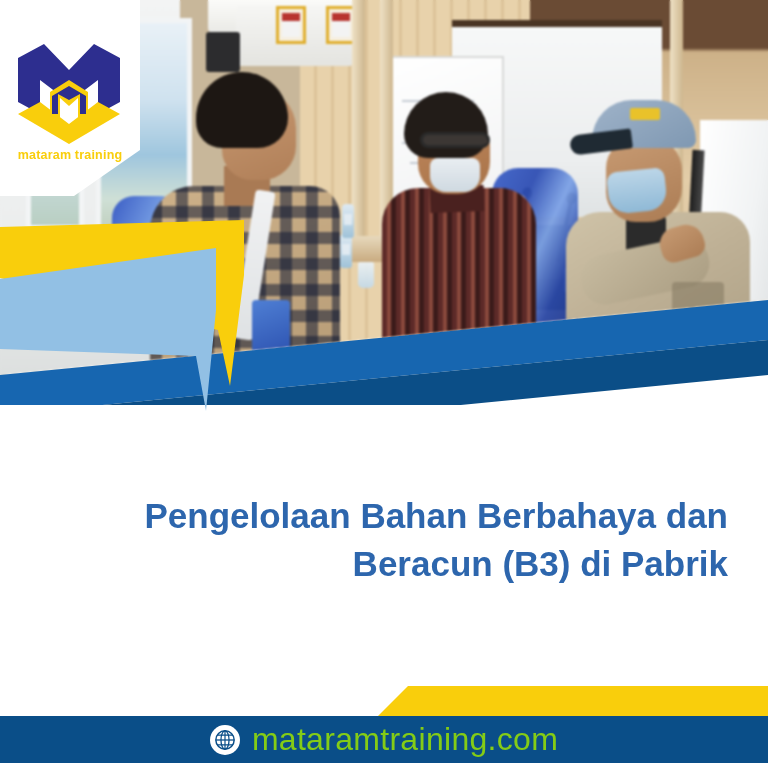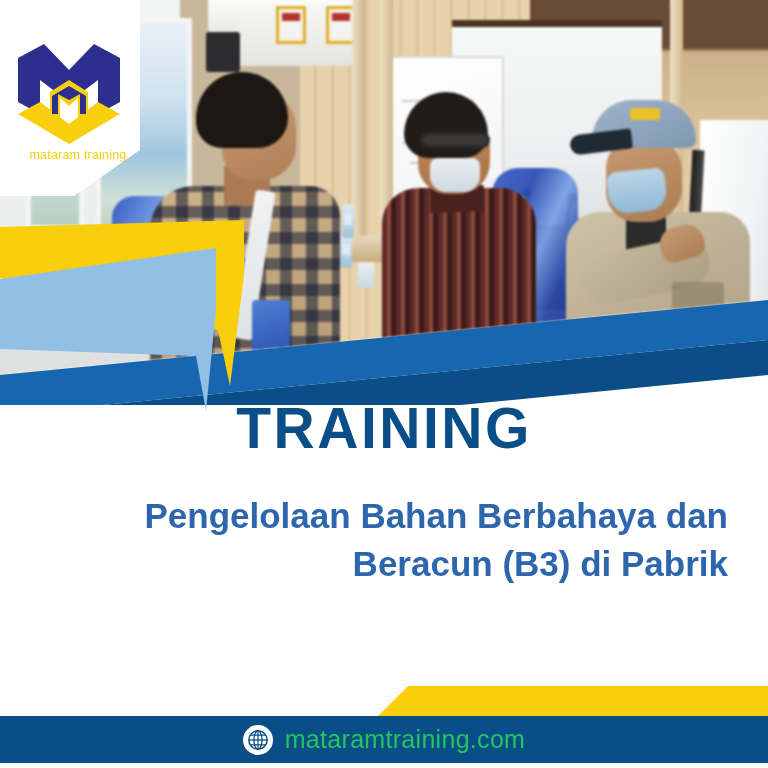--- a/index.html
+++ b/index.html
@@ -171,23 +171,22 @@
   
   .logo-panel{
     position:absolute;left:0;top:0;width:148px;height:196px;
     background:#ffffff;
     -webkit-clip-path:polygon(0 0,140px 0,140px 150px,74px 196px,0 196px);
     clip-path:polygon(0 0,140px 0,140px 150px,74px 196px,0 196px);
   }
   .logo-mark{position:absolute;left:14px;top:40px;width:110px;height:104px;}
   .logo-word{
     position:absolute;left:0;top:148px;width:140px;
-    text-align:center;color:#f9ce0c;font-weight:400;font-size:12.5px;
+    text-align:center;color:#f9ce0c;font-weight:700;font-size:12.5px;
     letter-spacing:.2px;
-    padding-left:8px;
   }
 
   
   .title{
     position:absolute;left:0;top:395px;width:768px;text-align:center;
     color:#0a4e88;font-weight:700;font-size:57px;letter-spacing:2.5px;
   }
   .subtitle{
     position:absolute;left:40px;top:492px;width:688px;text-align:right;
     color:#2d66ad;font-weight:700;font-size:35px;line-height:1.36;
@@ -202,21 +201,21 @@
   }
 
   
   .footer{
     position:absolute;left:0;top:716px;width:768px;height:47px;
     background:#0a4e88;
     display:flex;align-items:center;justify-content:center;gap:12px;
   }
   .globe{width:30px;height:30px;border-radius:50%;background:#ffffff;
     display:flex;align-items:center;justify-content:center;flex:0 0 auto;}
-  .site{color:#22c55e;font-size:25px;font-weight:400;letter-spacing:.3px;}
+  .site{color:#84cc16;font-size:32px;font-weight:400;letter-spacing:.3px;}
 </style>
 </head>
 <body>
 
 <div id="poster">
 
   <div class="photo-wrap">
     <div class="photo">
 
       <div class="rm-wallR"></div>
@@ -314,21 +313,20 @@
       <svg viewBox="0 0 110 104" width="110" height="104" aria-hidden="true">
         <polygon points="4,18 30,4 55,30 80,4 106,18 106,62 84,74 84,40 55,62 26,40 26,74 4,62" fill="#2d2e8f"></polygon>
         <polygon points="26,62 55,84 84,62 106,74 55,104 4,74" fill="#f9ce0c"></polygon>
         <polygon points="36,52 36,78 46,78 46,58 55,66 64,58 64,78 74,78 74,52 55,40" fill="#f9ce0c"></polygon>
         <polygon points="55,46 72,56 72,74 66,74 66,54 55,60 44,54 44,74 38,74 38,56" fill="#2d2e8f"></polygon>
       </svg>
     </div>
     <div class="logo-word">mataram training</div>
   </div>
 
-  <div class="title">TRAINING</div>
   <div class="subtitle">
     <span>Pengelolaan Bahan Berbahaya dan</span><br>
     <span>Beracun (B3) di Pabrik</span>
   </div>
 
   <div class="bottom-yellow"></div>
 
   <div class="footer">
     <span class="globe">
       <svg viewBox="0 0 24 24" width="22" height="22" aria-hidden="true">

